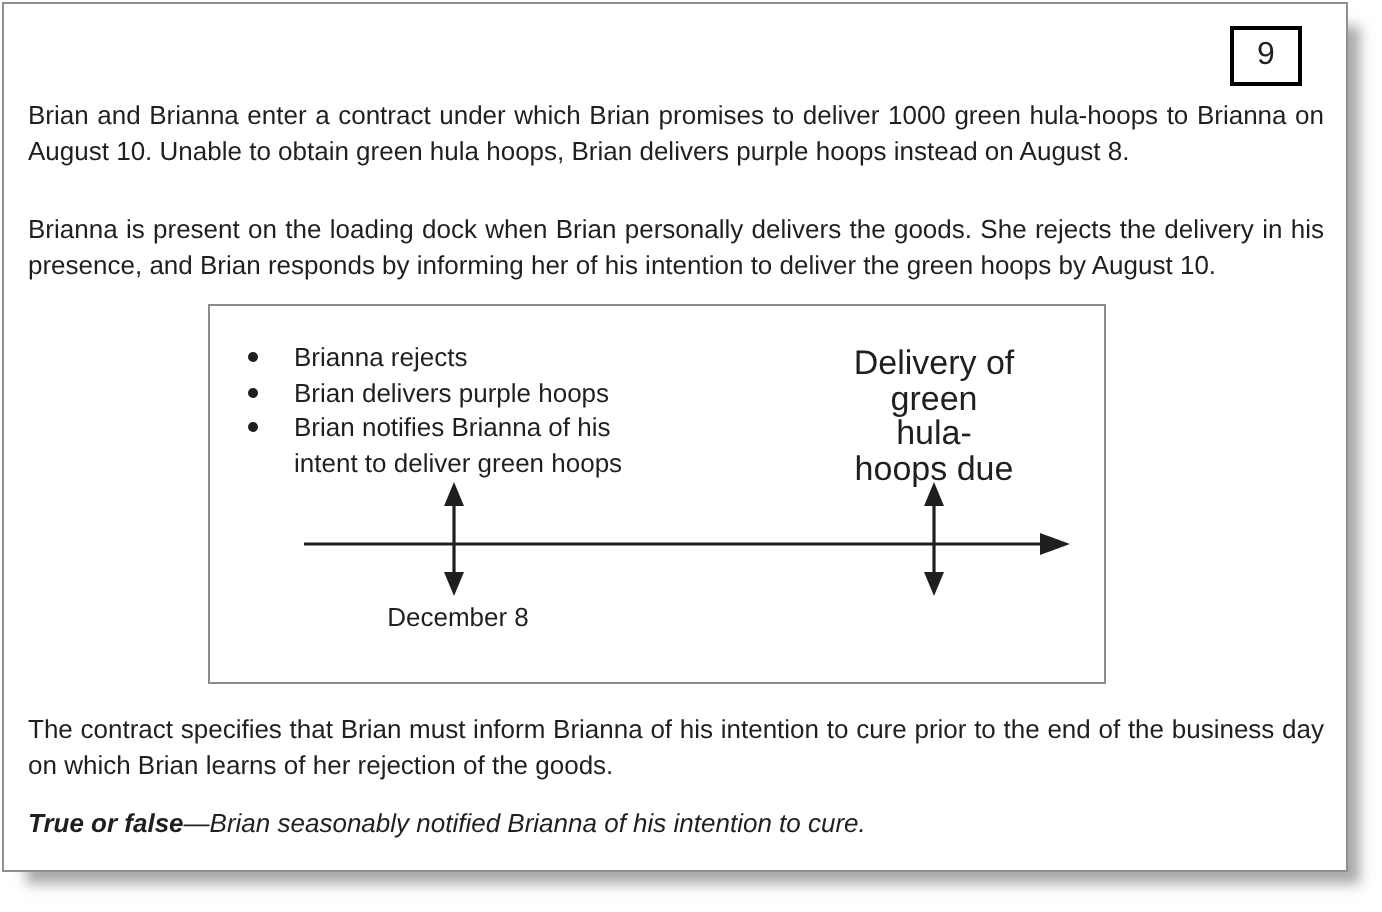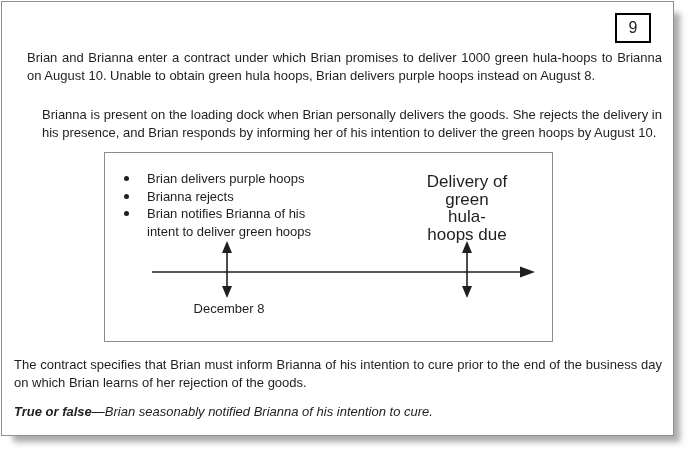--- a/index.html
+++ b/index.html
@@ -37,22 +37,22 @@
     font-size: 16px;
     background: #ffffff;
   }
   .para {
     position: absolute;
     left: 12px; right: 11px;
     font-size: 13px;
     line-height: 17.5px;
     text-align: justify;
   }
-  .p1 { top: 47px; margin-left: 13px; }
-  .p2 { top: 104px; margin-left: 28px; }
+  .p1 { top: 47px; }
+  .p2 { top: 104px; }
   .p3 { top: 354px; }
   .p4 { top: 401px; text-align: left; font-style: italic; }
   .p4 b { font-weight: bold; }
   .diagram-box {
     position: absolute;
     left: 102px; top: 150px;
     width: 449px; height: 190px;
     border: 1px solid #8c8c8c;
     background: #ffffff;
   }
@@ -122,25 +122,25 @@
       <polygon points="122,145 117,133 127,133"></polygon>
 
       <line x1="362" y1="98" x2="362" y2="135"></line>
       <polygon points="362,88 357,100 367,100"></polygon>
       <polygon points="362,145 357,133 367,133"></polygon>
     </svg>
 
     <div class="bullet-list">
       <div class="bullet-item">
         <span class="dot"></span>
-        <span>Brian delivers purple hoops</span>
+        <span>Brianna rejects</span>
       </div>
       <div class="bullet-item">
         <span class="dot"></span>
-        <span>Brianna rejects</span>
+        <span>Brian delivers purple hoops</span>
       </div>
       <div class="bullet-item">
         <span class="dot"></span>
         <span>Brian notifies Brianna of his intent to deliver green hoops</span>
       </div>
     </div>
 
     <div class="right-event">Delivery of green hula-hoops due</div>
 
     <div class="date-label date-aug8">December 8</div>

